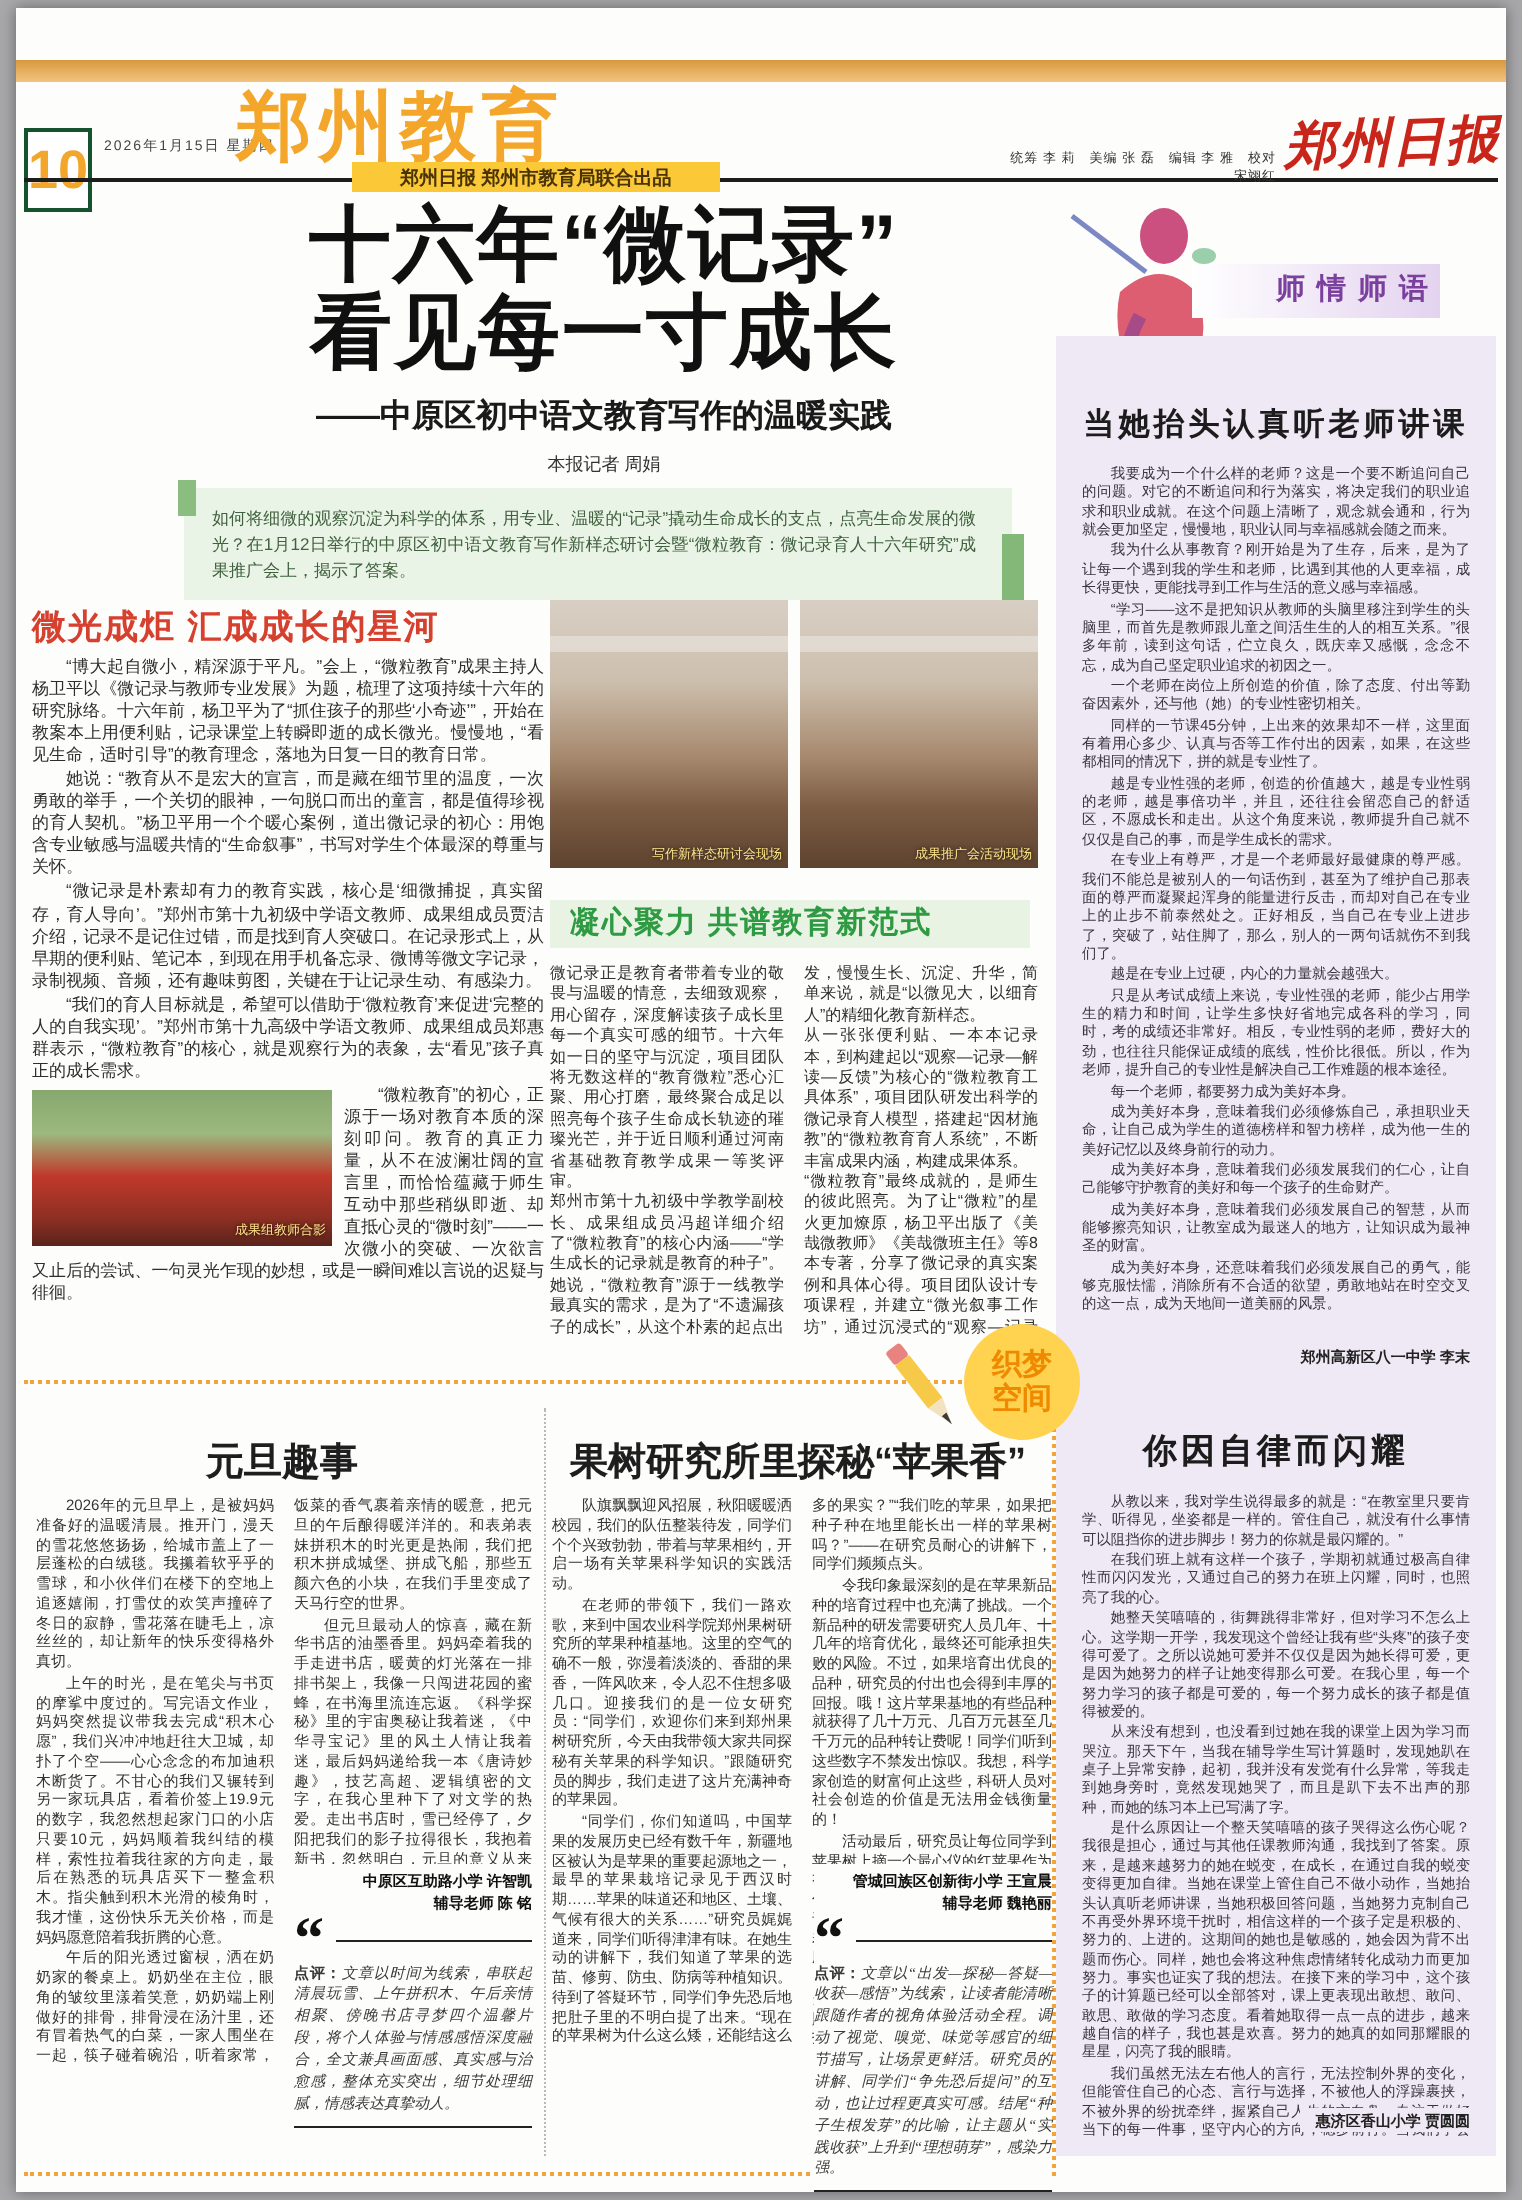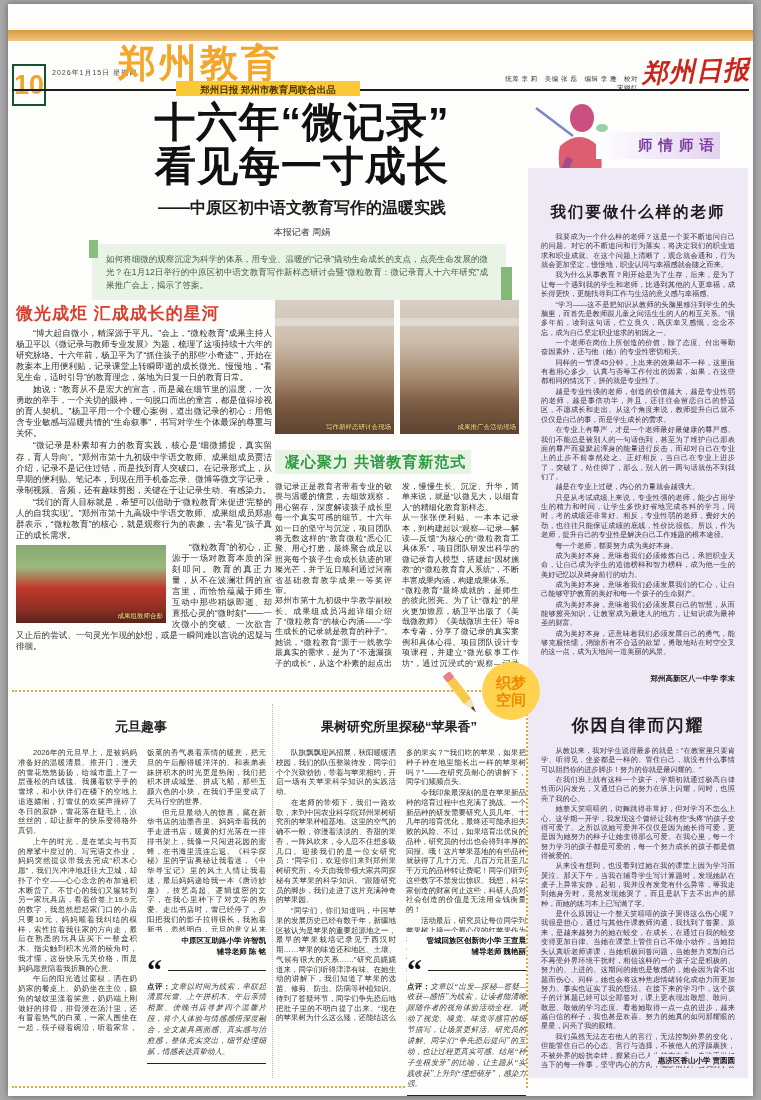--- a/index.html
+++ b/index.html
@@ -32,29 +32,29 @@
   .a1body { left:8px; top:324px; width:256px; height:348px; font-size:8.5px; line-height:1.3; text-align:justify; overflow:hidden; }
   .a1body p, .colbody p, .sbbody p { text-indent:2em; margin-bottom:1px; }
   .groupphoto { float:left; width:150px; height:78px; margin:3px 6px 0 0; background:linear-gradient(180deg,#86a86e 0%,#9cb97f 28%,#c0392b 55%,#8e2f23 82%,#5a241c 100%); position:relative; }
   .photocap { position:absolute; right:3px; bottom:2px; font-size:6.5px; color:#ffe58a; text-shadow:0 0 2px rgba(0,0,0,.8); }
 
   
   .photo { width:119px; height:134px; background:linear-gradient(180deg,#d8cfc4 0%,#cdbfae 30%,#a78a6f 58%,#7b5b42 78%,#5e4330 100%); position:absolute; }
   .photo::before { content:""; position:absolute; left:0; top:18px; width:100%; height:8px; background:rgba(255,255,255,.35); }
 
   
-  .s2bar { left:267px; top:446px; width:196px; height:24px; background:#e8f3e3; color:#2e9b43; font-size:15px; font-weight:900; line-height:24px; padding-left:10px; letter-spacing:1px; }
+  .s2bar { left:267px; top:446px; width:240px; height:24px; background:#e8f3e3; color:#2e9b43; font-size:15px; font-weight:900; line-height:24px; padding-left:10px; letter-spacing:1px; }
   .s2body { left:267px; top:478px; width:244px; height:194px; column-count:2; column-gap:10px; font-size:8px; line-height:1.3; text-align:justify; overflow:hidden; }
 
   
   .dreambox { left:4px; top:686px; width:516px; height:398px; border-top:2px dotted #f2a33c; border-right:2px dotted #f2a33c; border-bottom:2px dotted #f2a33c; }
   .badge { left:474px; top:658px; width:58px; height:58px; border-radius:50%; background:#ffd24f; color:#ef8a00; font-weight:900; font-size:15px; line-height:1.15; display:flex; flex-direction:column; align-items:center; justify-content:center; z-index:3; }
   .pencil { left:440px; top:662px; width:26px; height:54px; transform:rotate(-38deg); z-index:3; }
   .vdiv { left:264px; top:700px; height:374px; border-left:1px dotted #b9b9b9; }
-  .btitle { top:714px; width:250px; text-align:center; font-size:13px; font-weight:900; color:#1e1e1e; }
+  .btitle { top:714px; width:250px; text-align:center; font-size:19px; font-weight:900; color:#1e1e1e; }
   .barticle { top:744px; height:336px; }
   .colbody { column-count:2; column-gap:10px; height:100%; font-size:7.5px; line-height:1.3; text-align:justify; overflow:hidden; color:#333; }
   .endmatter { position:absolute; right:0; top:184px; width:119px; background:#fdfdfc; padding-top:3px; }
   .sig { text-align:right; font-weight:bold; font-size:7.5px; line-height:1.5; color:#111; }
   .qrow { display:flex; align-items:center; margin:5px 0 3px; }
   .qmark { font-family:"Liberation Serif","DejaVu Serif",serif; font-size:30px; font-weight:900; color:#111; line-height:14px; height:16px; }
   .qrule { flex:1; border-top:1.5px solid #222; margin-left:6px; }
   .comment { font-family:"Liberation Serif","DejaVu Serif",serif; font-style:italic; font-size:7.5px; line-height:1.45; color:#3a3a3a; text-align:justify; }
   .comment b { font-style:normal; }
   .brule { border-top:1.5px solid #222; margin-top:5px; }
@@ -185,21 +185,21 @@
     <path d="M42 62 Q31 82 37 106" stroke="#7a3b9d" stroke-width="7" fill="none" opacity="0.55"></path>
     <line x1="8" y1="12" x2="45" y2="40" stroke="#5b6bb5" stroke-width="2.5" opacity="0.8"></line>
     <ellipse cx="74" cy="32" rx="6" ry="4" fill="#3aa05a" opacity="0.5"></ellipse>
     <ellipse cx="25" cy="98" rx="5" ry="3" fill="#c23069" opacity="0.4"></ellipse>
     <ellipse cx="62" cy="118" rx="8" ry="3" fill="#9a4fb0" opacity="0.35"></ellipse>
   </svg>
   <div class="abs sblabel">师情师语</div>
 
   <div class="abs purplebox">
     <div class="sbsec sb1">
-      <div class="sbtitle">我们要做什么样的老师</div>
+      <div class="sbtitle">当她抬头认真听老师讲课</div>
       <div class="sbbody">
           <p>我要成为一个什么样的老师？这是一个要不断追问自己的问题。对它的不断追问和行为落实，将决定我们的职业追求和职业成就。在这个问题上清晰了，观念就会通和，行为就会更加坚定，慢慢地，职业认同与幸福感就会随之而来。</p>
           <p>我为什么从事教育？刚开始是为了生存，后来，是为了让每一个遇到我的学生和老师，比遇到其他的人更幸福，成长得更快，更能找寻到工作与生活的意义感与幸福感。</p>
           <p>“学习——这不是把知识从教师的头脑里移注到学生的头脑里，而首先是教师跟儿童之间活生生的人的相互关系。”很多年前，读到这句话，伫立良久，既庆幸又感慨，念念不忘，成为自己坚定职业追求的初因之一。</p>
           <p>一个老师在岗位上所创造的价值，除了态度、付出等勤奋因素外，还与他（她）的专业性密切相关。</p>
           <p>同样的一节课45分钟，上出来的效果却不一样，这里面有着用心多少、认真与否等工作付出的因素，如果，在这些都相同的情况下，拼的就是专业性了。</p>
           <p>越是专业性强的老师，创造的价值越大，越是专业性弱的老师，越是事倍功半，并且，还往往会留恋自己的舒适区，不愿成长和走出。从这个角度来说，教师提升自己就不仅仅是自己的事，而是学生成长的需求。</p>
           <p>在专业上有尊严，才是一个老师最好最健康的尊严感。我们不能总是被别人的一句话伤到，甚至为了维护自己那表面的尊严而凝聚起浑身的能量进行反击，而却对自己在专业上的止步不前泰然处之。正好相反，当自己在专业上进步了，突破了，站住脚了，那么，别人的一两句话就伤不到我们了。</p>
           <p>越是在专业上过硬，内心的力量就会越强大。</p>
           <p>只是从考试成绩上来说，专业性强的老师，能少占用学生的精力和时间，让学生多快好省地完成各科的学习，同时，考的成绩还非常好。相反，专业性弱的老师，费好大的劲，也往往只能保证成绩的底线，性价比很低。所以，作为老师，提升自己的专业性是解决自己工作难题的根本途径。</p>

